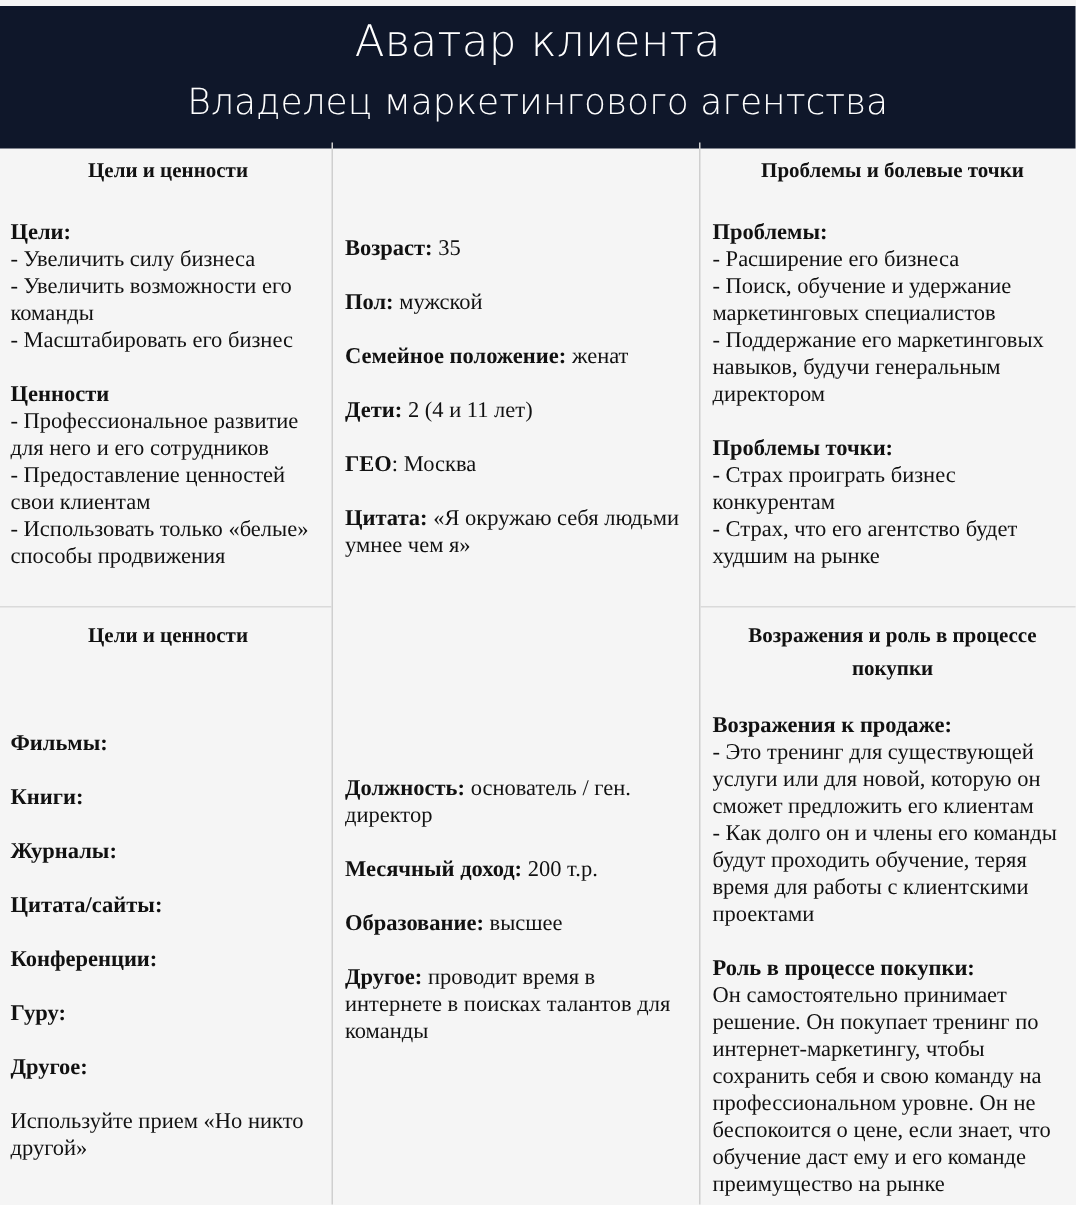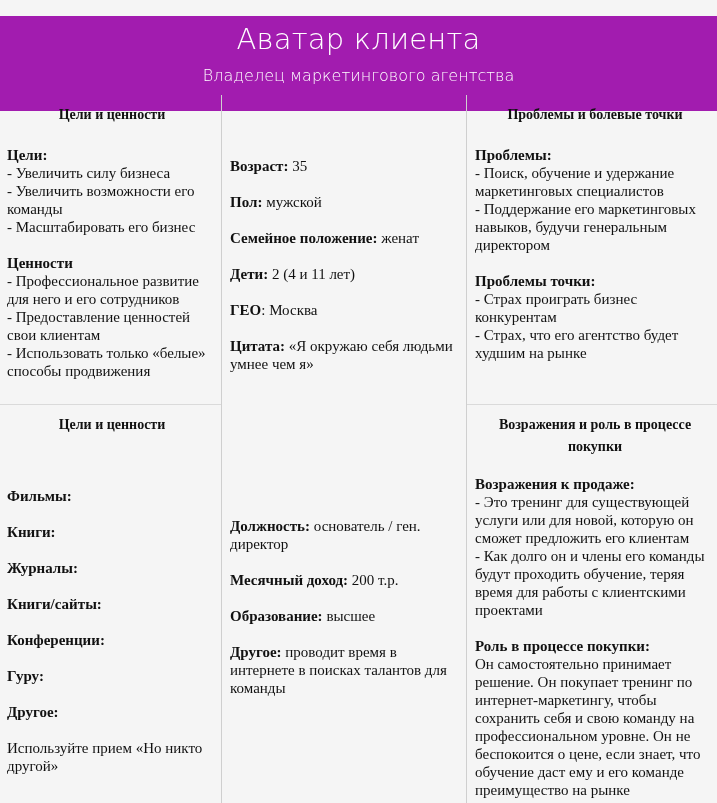--- a/index.html
+++ b/index.html
@@ -4,28 +4,28 @@
 <style>
   html, body { margin: 0; padding: 0; }
   body {
     width: 717px; height: 803px; overflow: hidden;
     background: #f5f5f5;
     font-family: "Liberation Serif", "DejaVu Serif", serif;
     color: #111;
     position: relative;
   }
   .header {
-    position: absolute; left: 0; top: 16px; width: 717px; height: 95px;
-    background: #a21caf;
+    position: absolute; left: 0; top: 4px; width: 717px; height: 95px;
+    background: #0f172a;
     color: #fff;
     text-align: center;
     font-family: "DejaVu Sans", "Liberation Sans", sans-serif;
   }
   .header .title { position: absolute; left: 0; right: 0; top: 6px; font-size: 29px; font-weight: 300; letter-spacing: 0.2px; }
-  .header .subtitle { position: absolute; left: 0; right: 0; top: 50px; font-size: 16px; font-weight: 300; }
+  .header .subtitle { position: absolute; left: 0; right: 0; top: 50px; font-size: 24px; font-weight: 300; }
 
   .cell {
     position: absolute; box-sizing: border-box;
     font-size: 15px; line-height: 18px;
   }
   .vline { position: absolute; width: 1px; background: #cfcfcf; }
   .hline { position: absolute; height: 1px; background: #dadada; }
 
   .cell-title {
     font-weight: bold; font-size: 14px; text-align: center; line-height: 22px;
@@ -78,35 +78,36 @@
   <div class="field"><b>Семейное положение:</b><span> женат</span></div>
   <div class="field"><b>Дети:</b><span> 2 (4 и 11 лет)</span></div>
   <div class="field"><b>ГЕО</b><span>: Москва</span></div>
   <div class="field"><b>Цитата:</b><span> «Я окружаю себя людьми умнее чем я»</span></div>
 </div>
 
 <div class="cell" id="c-tr">
   <div class="cell-title">Проблемы и болевые точки</div>
   <div style="height:20px"></div>
   <div class="sub-label">Проблемы:</div>
+  <span class="bullet">- Расширение его бизнеса</span>
   <span class="bullet">- Поиск, обучение и удержание маркетинговых специалистов</span>
   <span class="bullet">- Поддержание его маркетинговых навыков, будучи генеральным директором</span>
   <div style="height:18px"></div>
   <div class="sub-label">Проблемы точки:</div>
   <span class="bullet">- Страх проиграть бизнес конкурентам</span>
   <span class="bullet">- Страх, что его агентство будет худшим на рынке</span>
 </div>
 
 <div class="cell" id="c-bl">
   <div class="cell-title">Цели и ценности</div>
   <div style="height:51px"></div>
   <span class="bl-field">Фильмы:</span>
   <span class="bl-field">Книги:</span>
   <span class="bl-field">Журналы:</span>
-  <span class="bl-field">Книги/сайты:</span>
+  <span class="bl-field">Цитата/сайты:</span>
   <span class="bl-field">Конференции:</span>
   <span class="bl-field">Гуру:</span>
   <span class="bl-field">Другое:</span>
   <span class="para">Используйте прием «Но никто другой»</span>
 </div>
 
 <div class="cell" id="c-mid2">
   <div class="field"><b>Должность:</b><span> основатель / ген. директор</span></div>
   <div class="field"><b>Месячный доход:</b><span> 200 т.р.</span></div>
   <div class="field"><b>Образование:</b><span> высшее</span></div>

